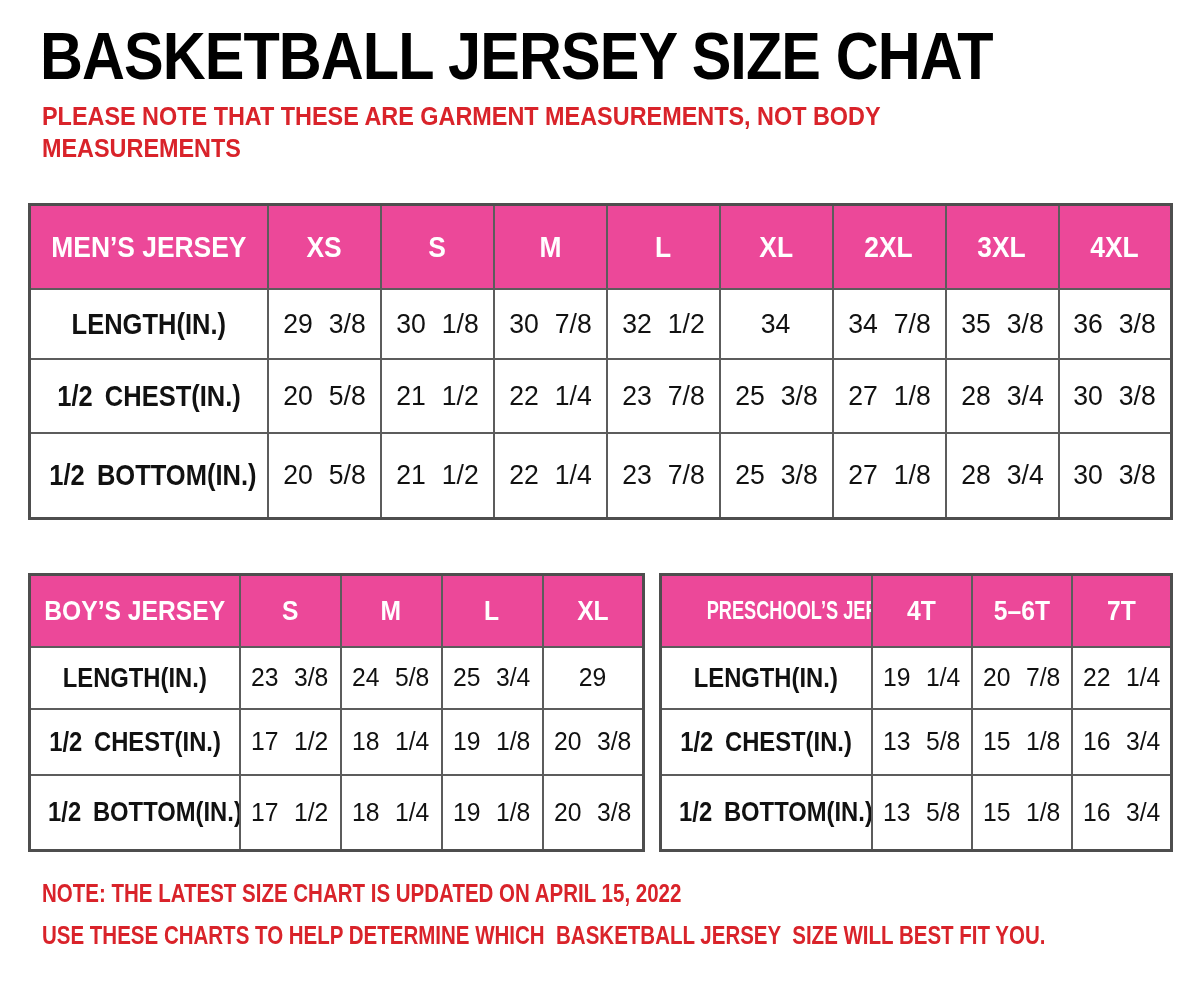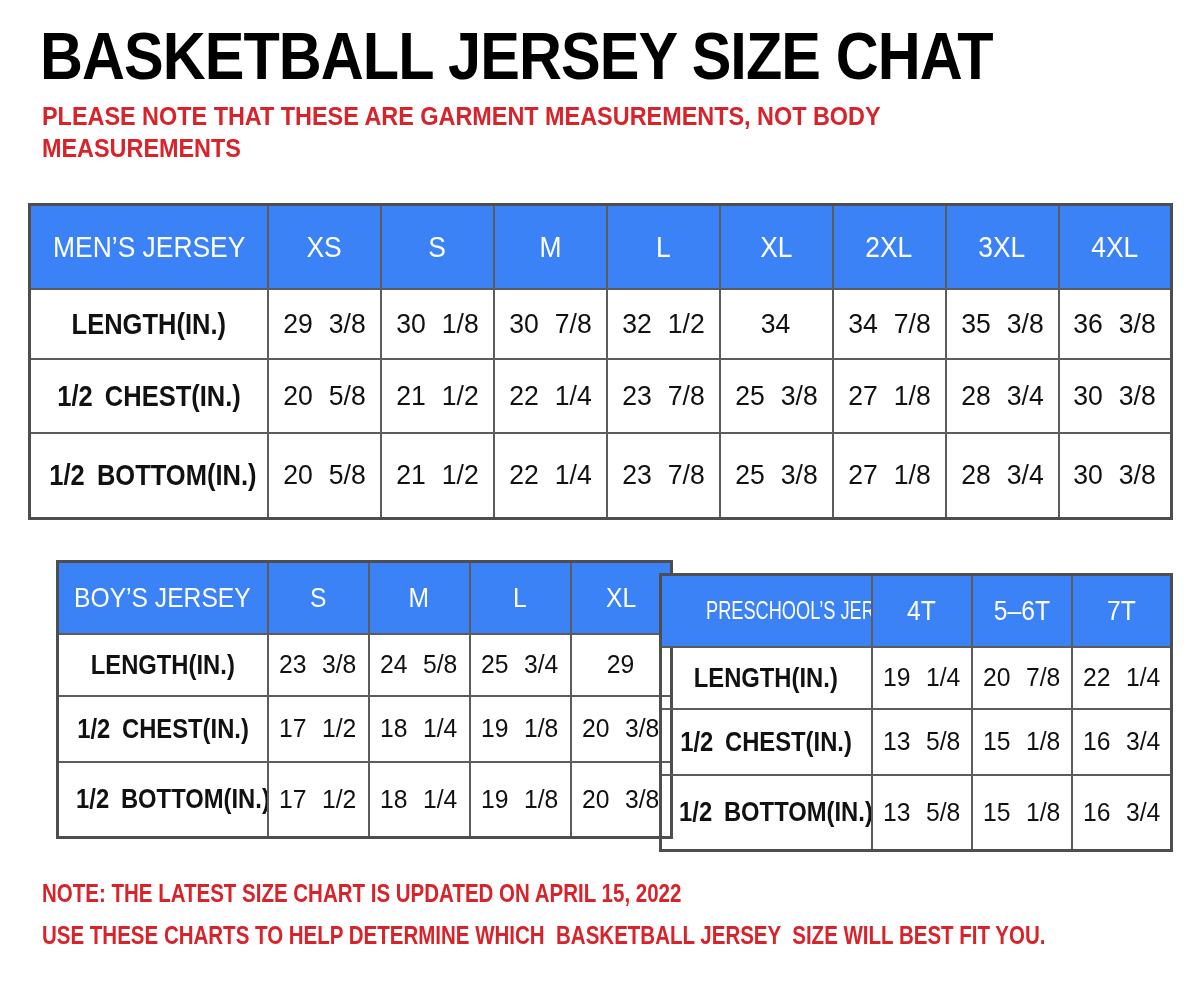--- a/index.html
+++ b/index.html
@@ -24,42 +24,42 @@
   }
   table.size {
     position:absolute; border-collapse:collapse; table-layout:fixed;
     border:3px solid #4e4e4e;
   }
   table.size th, table.size td {
     border:2px solid #5c5c5c; padding:0;
     text-align:center; vertical-align:middle;
     overflow:hidden; white-space:nowrap;
   }
-  table.size th { background:#3b82f6; color:#ffffff; font-weight:normal; }
+  table.size th { background:#ec4899; color:#ffffff; font-weight:bold; }
   .hdr {
     display:inline-block; font-size:30px; color:#ffffff;
     transform:scaleX(0.88); transform-origin:center;
   }
   .lbl {
     display:inline-block; font-size:30px; font-weight:bold; color:#111111;
     word-spacing:6px; transform:scaleX(0.85); transform-origin:center;
   }
   .val {
     display:inline-block; font-size:28px; color:#111111;
     word-spacing:9px; transform:scaleX(0.95); transform-origin:center;
   }
   table.small .hdr { font-size:28px; }
   table.small .lbl { font-size:28px; }
   table.small .val { font-size:26px; }
   .hdr-narrow {
     display:inline-block; font-size:26px; color:#ffffff;
     transform:scaleX(0.7); transform-origin:center;
   }
   #mens-table { left:28px; top:203px; width:1142px; }
-  #boys-table { left:28px; top:560px; width:614px;margin-left:28px; }
+  #boys-table { left:28px; top:573px; width:614px; }
   #preschool-table { left:659px; top:573px; width:511px; }
   .note {
     position:absolute; left:42px;
     color:#d9232a; font-size:25px; font-weight:bold;
     white-space:pre; transform:scaleX(0.82); transform-origin:left top;
   }
   #note-line-1 { top:879px; }
   #note-line-2 { top:921px; }
 </style>
 </head>

